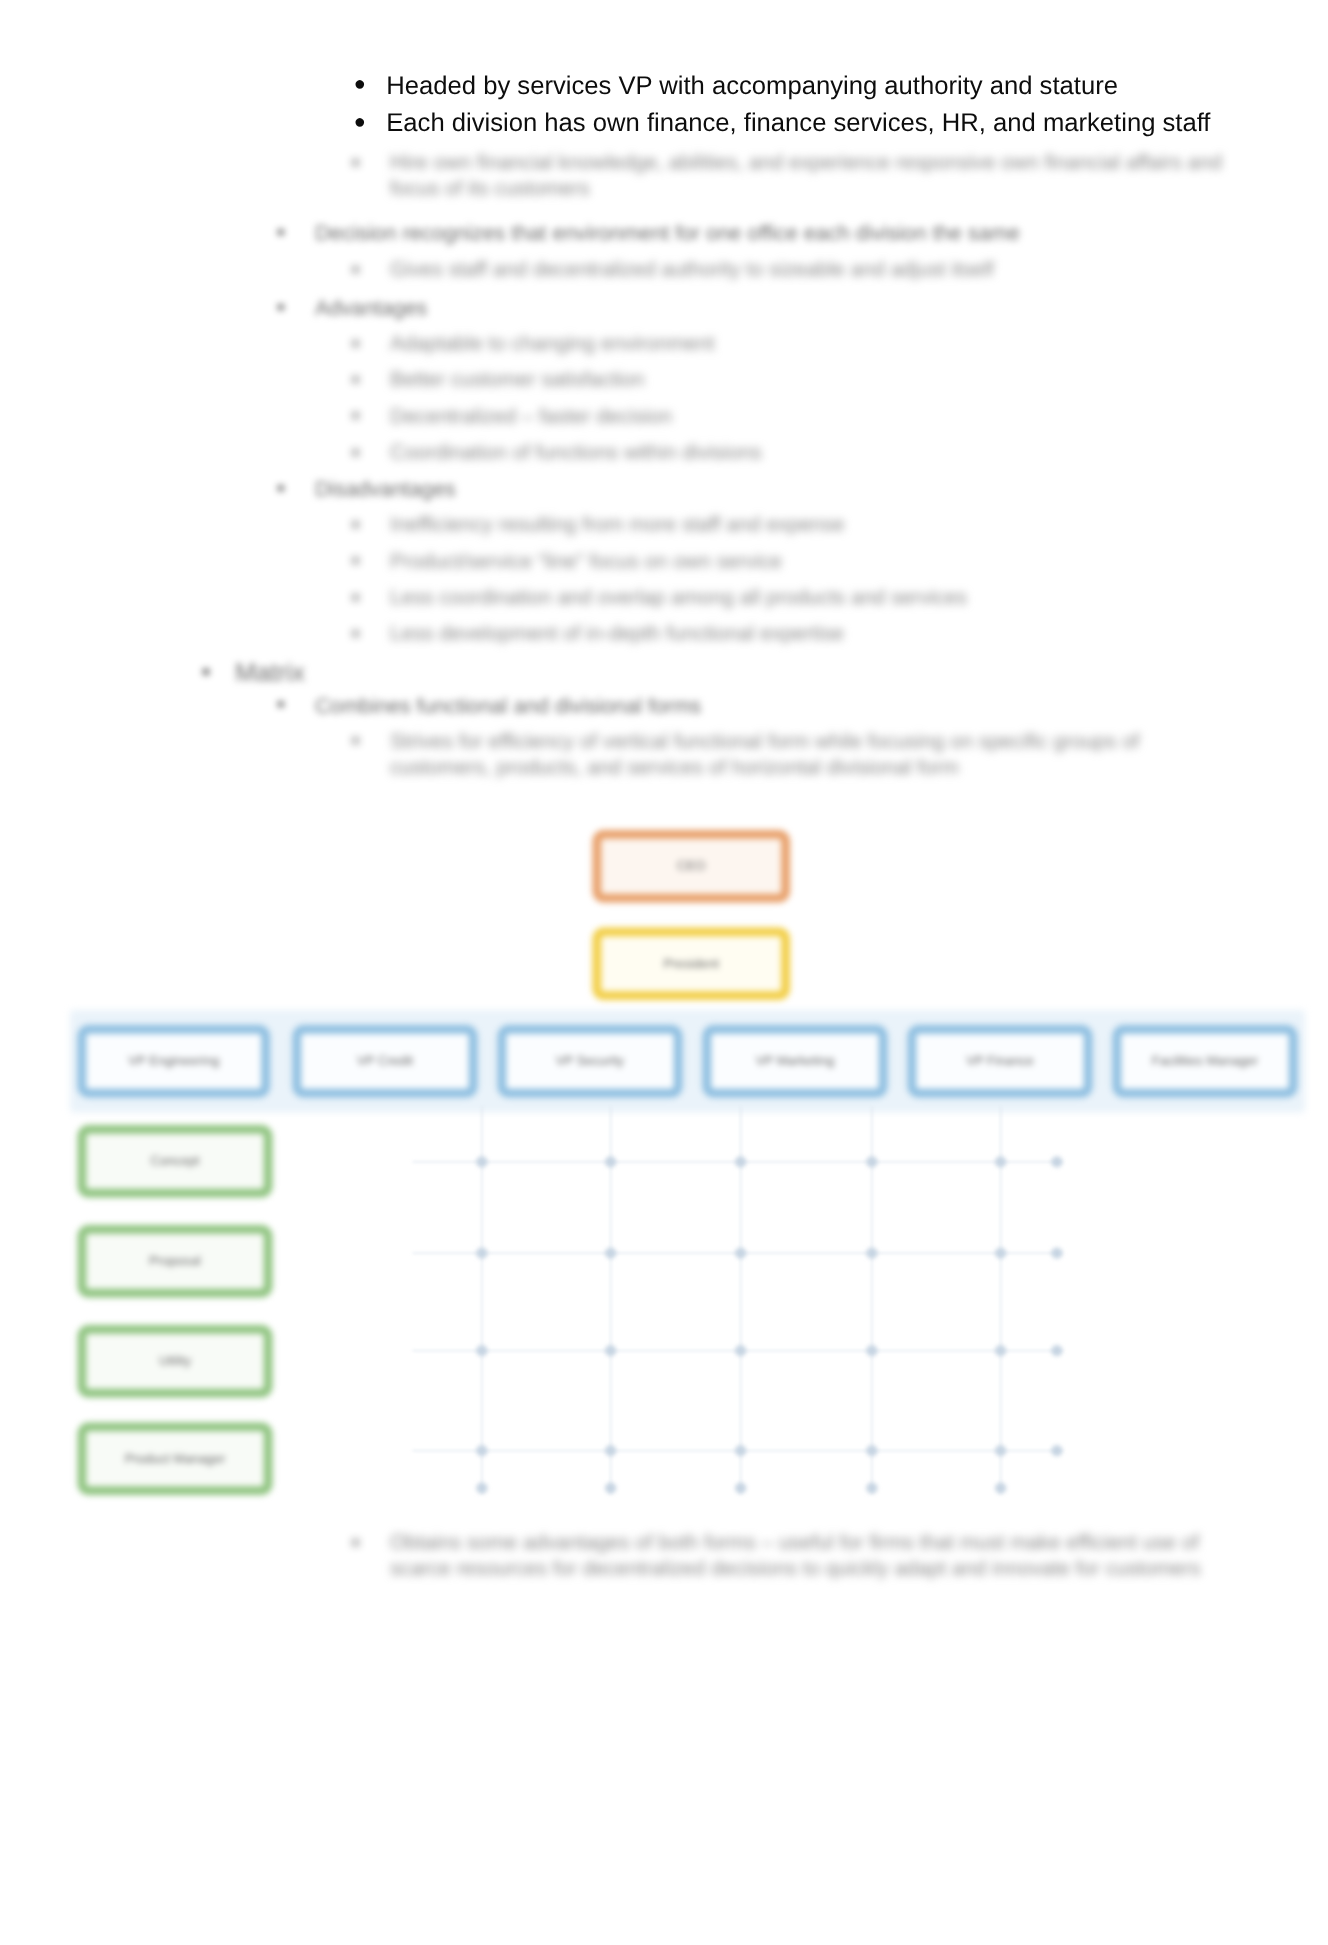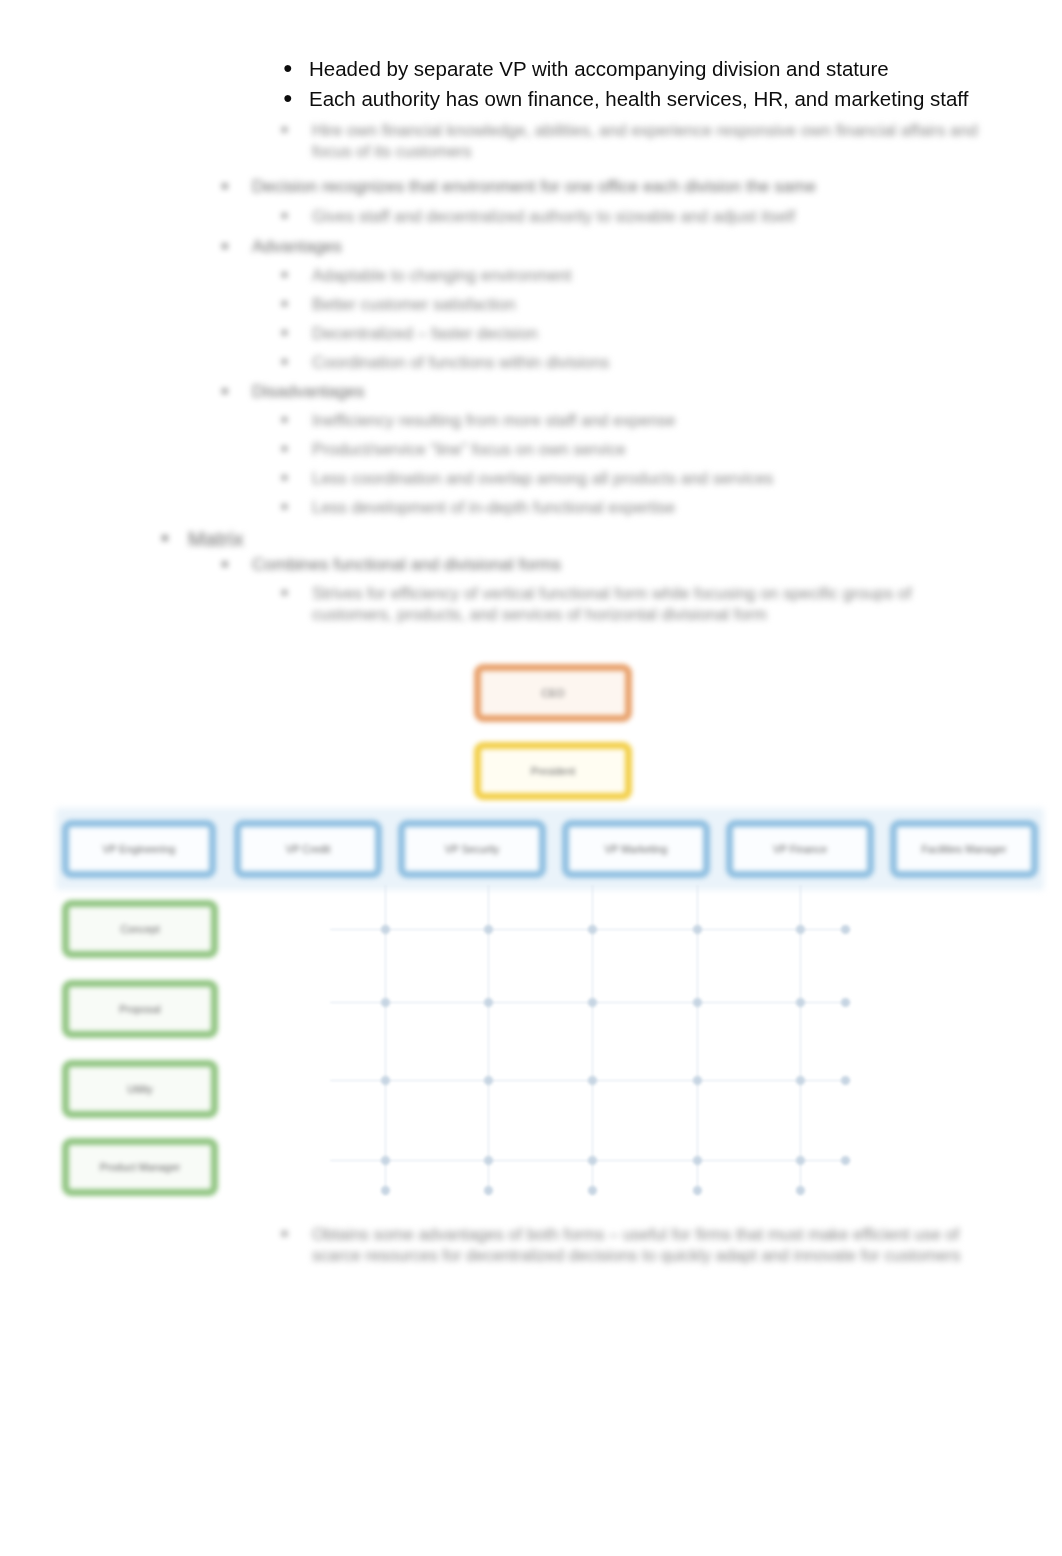--- a/index.html
+++ b/index.html
@@ -147,25 +147,25 @@
   }
 </style>
 </head>
 <body>
 
 <div class="page">
 
   <div class="outline">
       <div class="li lvl1" style="left: 283px; top: 56px; width: 760px;">
         <span class="marker">●</span>
-        <span class="txt">Headed by separate VP with accompanying division and stature</span>
+        <span class="txt">Headed by services VP with accompanying authority and stature</span>
       </div>
       <div class="li lvl1" style="left: 283px; top: 86px; width: 760px;">
         <span class="marker">●</span>
-        <span class="txt">Each authority has own finance, health services, HR, and marketing staff</span>
+        <span class="txt">Each division has own finance, finance services, HR, and marketing staff</span>
       </div>
       <div class="li lvl3 blurred soft" style="left: 282px; top: 120px; width: 700px;">
         <span class="marker">▪</span>
         <span class="txt">Hire own financial knowledge, abilities, and experience responsive own financial affairs and focus of its customers</span>
       </div>
       <div class="li lvl2 blurred" style="left: 222px; top: 176px; width: 760px;">
         <span class="marker">▪</span>
         <span class="txt">Decision recognizes that environment for one office each division the same</span>
       </div>
       <div class="li lvl3 blurred soft" style="left: 282px; top: 206px; width: 700px;">

